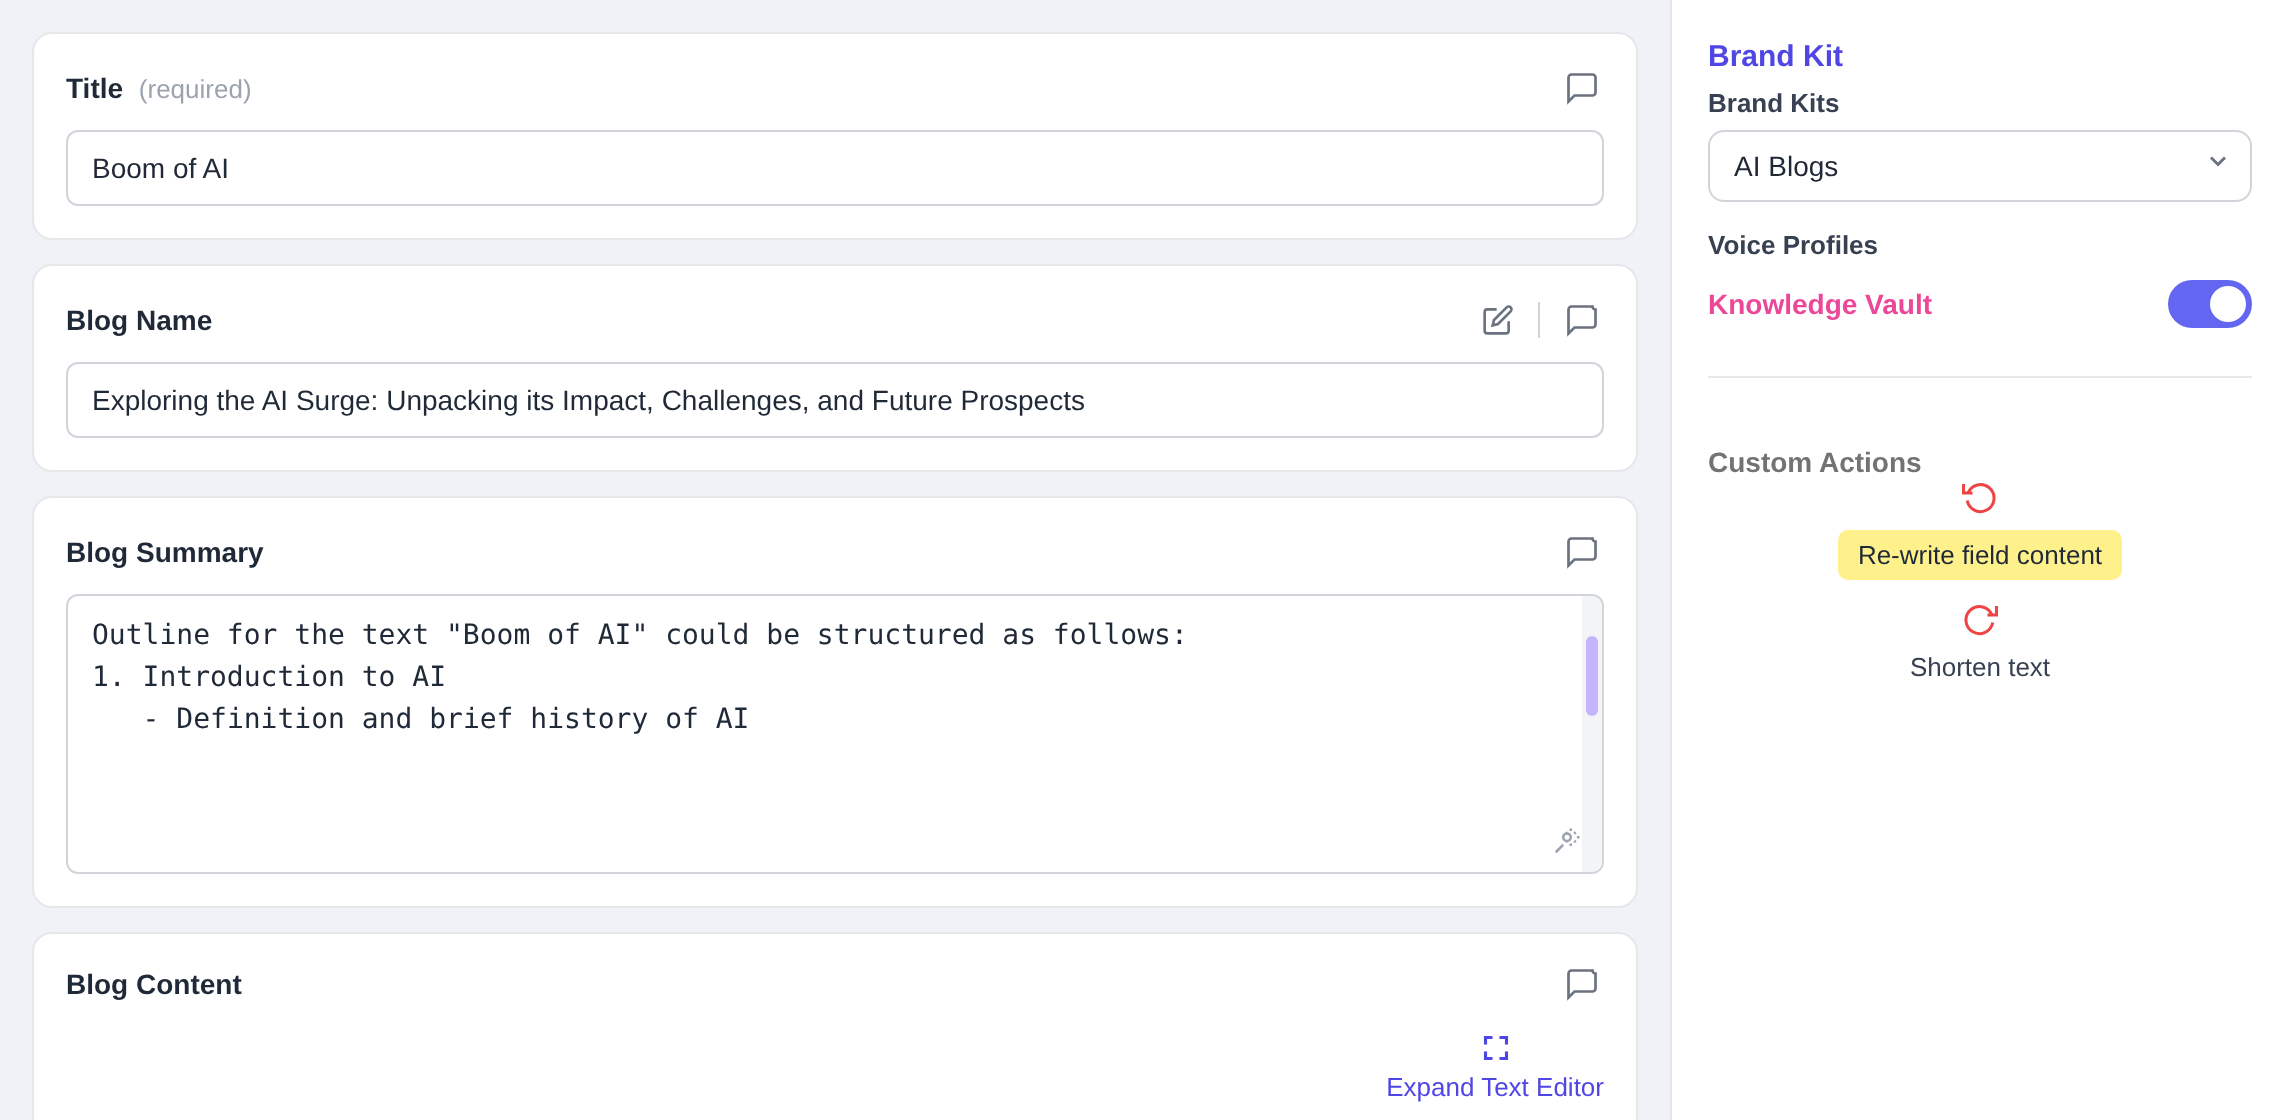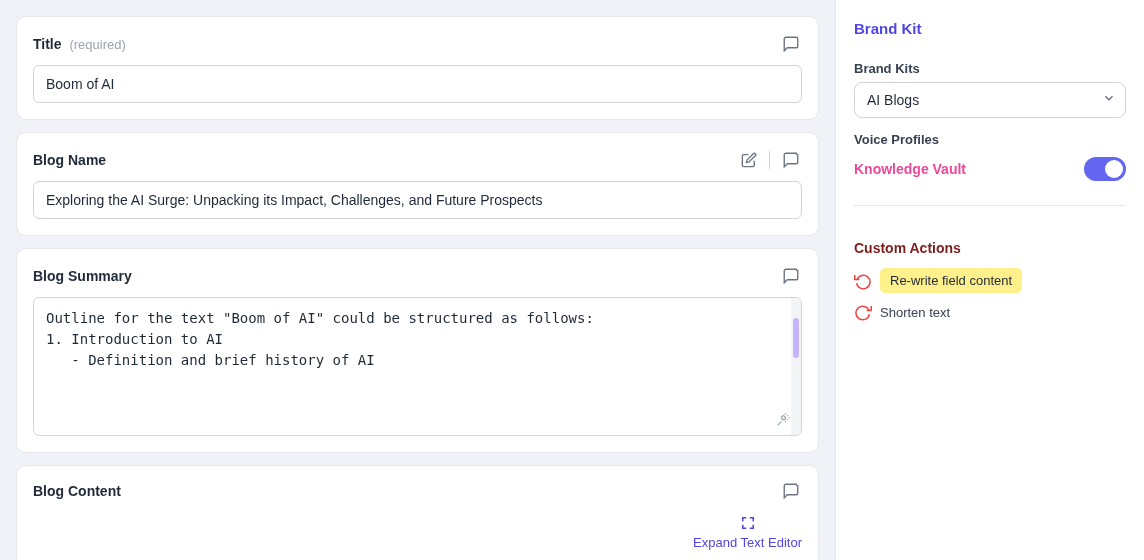--- a/index.html
+++ b/index.html
@@ -190,21 +190,21 @@
       border-radius: 3px;
       display: flex;
       align-items: center;
     }
 
     
     .sidebar-section-title {
       font-size: 15px;
       font-weight: 700;
       color: #4f46e5;
-      margin-bottom: 24px;
+      margin-bottom: 7px;
     }
 
     .sidebar-label {
       font-size: 13px;
       font-weight: 600;
       color: #374151;
       margin-bottom: 6px;
     }
 
     .select-wrapper {
@@ -272,29 +272,30 @@
 
     .sidebar-divider {
       height: 1px;
       background: #e5e7eb;
       margin: 4px 0 14px;
     }
 
     .custom-actions-title {
       font-size: 14px;
       font-weight: 700;
-      color: #7f1d1d;
-      margin-bottom: 12px;
+      color: #737373;
+      margin-bottom: 0;
     }
 
     .action-item {
       display: flex;
       align-items: center;
       gap: 8px;
       margin-bottom: 10px;
+      flex-direction: column;
     }
 
     .action-icon {
       color: #ef4444;
       font-size: 16px;
       display: flex;
       align-items: center;
     }
 
     .action-btn-yellow {

